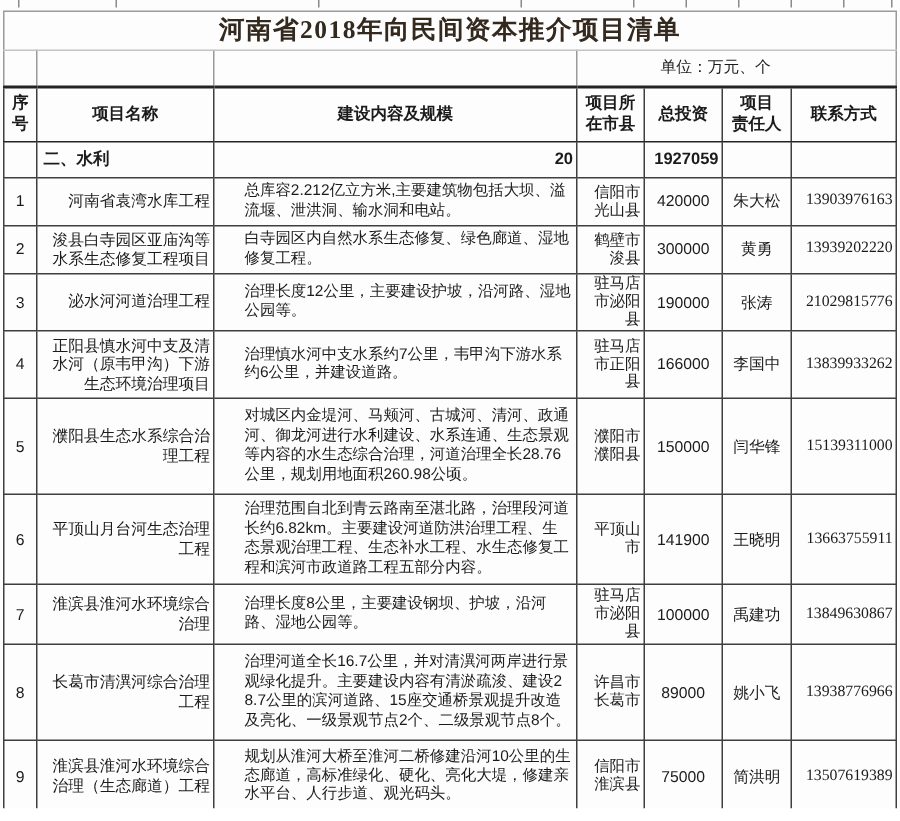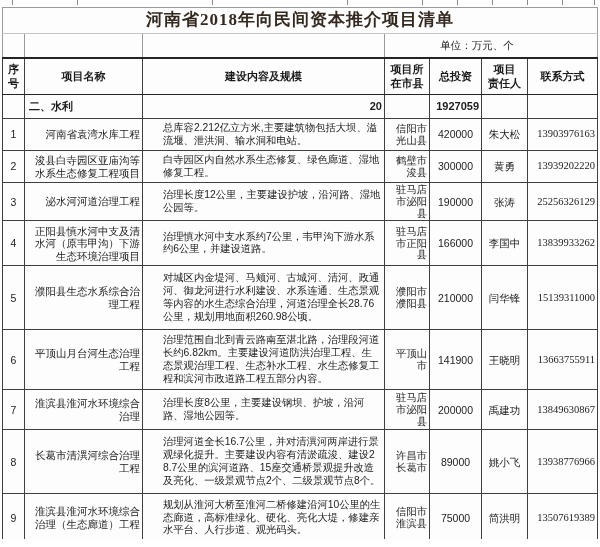--- a/index.html
+++ b/index.html
@@ -184,42 +184,42 @@
 
     <tr class="h29">
       <td class="c-no">3</td>
       <td class="c-name">泌水河河道治理工程</td>
       <td class="c-content">治理长度12公里，主要建设护坡，沿河路、湿地公园等。</td>
       <td class="c-loc">驻马店
 市泌阳
 县</td>
       <td class="c-inv">190000</td>
       <td class="c-person">张涛</td>
-      <td class="c-contact">25256326129</td>
+      <td class="c-contact">21029815776</td>
     </tr>
 
     <tr class="h42">
       <td class="c-no">4</td>
       <td class="c-name">正阳县慎水河中支及清水河（原韦甲沟）下游生态环境治理项目</td>
       <td class="c-content">治理慎水河中支水系约7公里，韦甲沟下游水系约6公里，并建设道路。</td>
       <td class="c-loc">驻马店
 市正阳
 县</td>
       <td class="c-inv">166000</td>
       <td class="c-person">李国中</td>
       <td class="c-contact">13839933262</td>
     </tr>
 
     <tr class="h61">
       <td class="c-no">5</td>
       <td class="c-name">濮阳县生态水系综合治理工程</td>
       <td class="c-content">对城区内金堤河、马颊河、古城河、清河、政通河、御龙河进行水利建设、水系连通、生态景观等内容的水生态综合治理，河道治理全长28.76公里，规划用地面积260.98公顷。</td>
       <td class="c-loc">濮阳市
 濮阳县</td>
-      <td class="c-inv">210000</td>
+      <td class="c-inv">150000</td>
       <td class="c-person">闫华锋</td>
       <td class="c-contact">15139311000</td>
     </tr>
 
     <tr class="h57">
       <td class="c-no">6</td>
       <td class="c-name">平顶山月台河生态治理工程</td>
       <td class="c-content">治理范围自北到青云路南至湛北路，治理段河道长约6.82km。主要建设河道防洪治理工程、生态景观治理工程、生态补水工程、水生态修复工程和滨河市政道路工程五部分内容。</td>
       <td class="c-loc">平顶山
 市</td>
@@ -228,21 +228,21 @@
       <td class="c-contact">13663755911</td>
     </tr>
 
     <tr class="h37">
       <td class="c-no">7</td>
       <td class="c-name">淮滨县淮河水环境综合治理</td>
       <td class="c-content">治理长度8公里，主要建设钢坝、护坡，沿河路、湿地公园等。</td>
       <td class="c-loc">驻马店
 市泌阳
 县</td>
-      <td class="c-inv">200000</td>
+      <td class="c-inv">100000</td>
       <td class="c-person">禹建功</td>
       <td class="c-contact">13849630867</td>
     </tr>
 
     <tr class="h61">
       <td class="c-no">8</td>
       <td class="c-name">长葛市清潩河综合治理工程</td>
       <td class="c-content">治理河道全长16.7公里，并对清潩河两岸进行景观绿化提升。主要建设内容有清淤疏浚、建设28.7公里的滨河道路、15座交通桥景观提升改造及亮化、一级景观节点2个、二级景观节点8个。</td>
       <td class="c-loc">许昌市
 长葛市</td>

